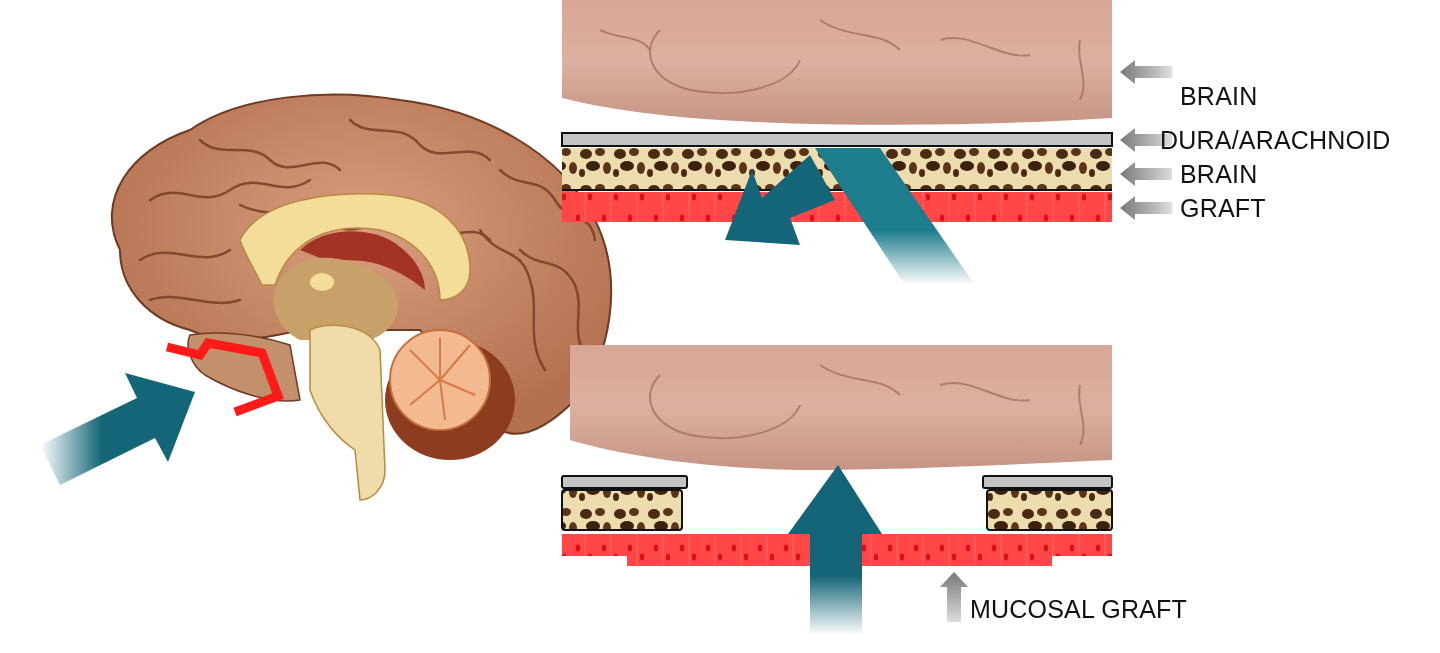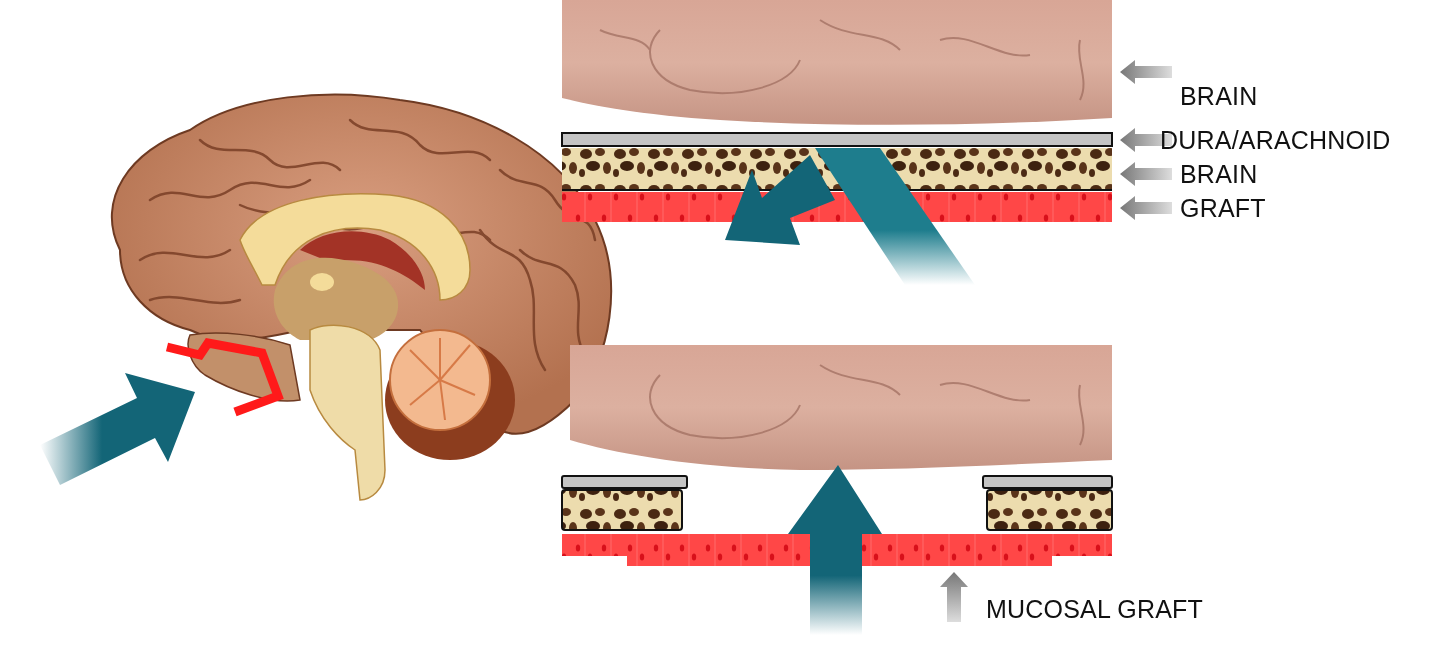--- a/index.html
+++ b/index.html
@@ -173,13 +173,13 @@
   </g>
   <g>
     <path d="M954,572 L968,587 L961,587 L961,622 L947,622 L947,587 L940,587 Z" fill="url(#grayArrowV)"></path>
   </g>
 </svg>
 
 <div class="label" style="left:1180px;top:58px;margin-top:24px;">BRAIN</div>
 <div class="label" style="left:1160px;top:126px;">DURA/ARACHNOID</div>
 <div class="label" style="left:1180px;top:160px;">BRAIN</div>
 <div class="label" style="left:1180px;top:194px;">GRAFT</div>
-<div class="label" style="left:970px;top:595px;margin-left:16px;">MUCOSAL GRAFT</div>
+<div class="label" style="left:970px;top:595px;">MUCOSAL GRAFT</div>
 
 </body></html>

